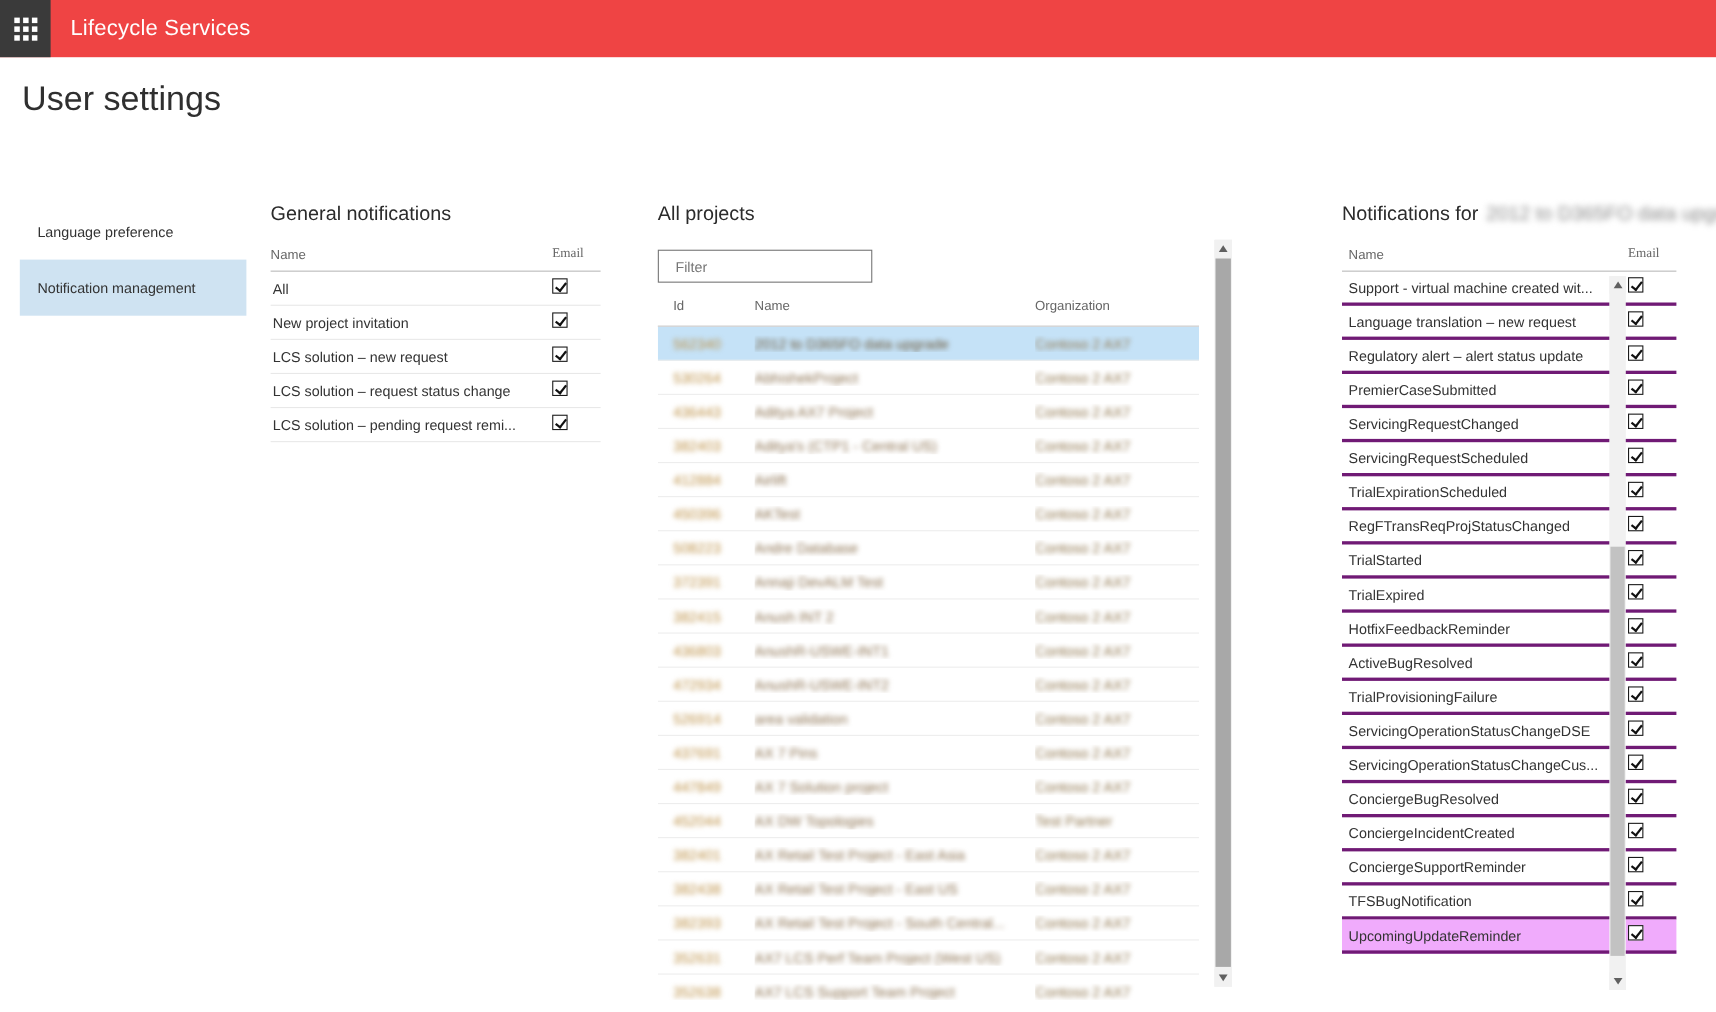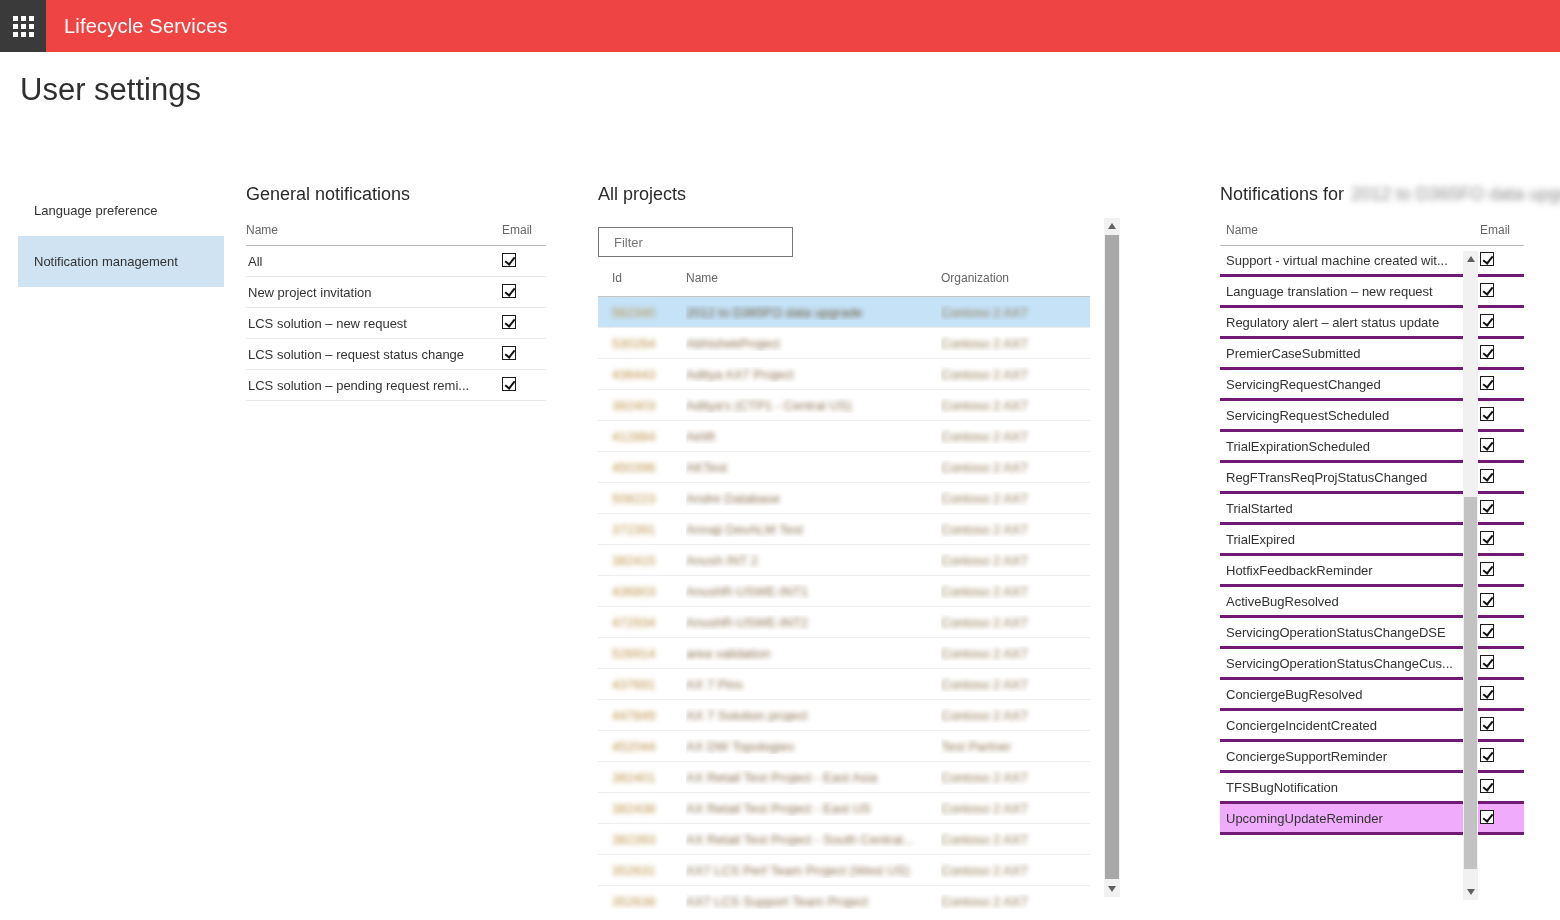--- a/index.html
+++ b/index.html
@@ -20,21 +20,21 @@
   .page-title { position:absolute; top:72px; left:20px; font-size:31px; font-weight:300; color:#2f2f2f; }
 
   
   .sidebar { position:absolute; left:18px; top:185px; width:206px; }
   .side-item { padding:18px 16px; font-size:13px; color:#333; cursor:pointer; }
   .side-item.selected { background:#cfe3f2; }
 
   
   .panel-title { font-size:18px; font-weight:400; color:#2b2b2b; line-height:22px; }
   .tbl-head { display:flex; align-items:flex-end; font-size:12px; color:#666; padding:6px 0 8px; border-bottom:1px solid #b9b9b9; }
-  .col-email { width:44px; }
+  .col-email { width:44px;font-family:Liberation Serif, serif; }
   .grow { flex:1; }
 
   
   .checkbox { width:14px; height:14px; border:1px solid #1b1b1b; background:#fff; position:relative; display:inline-block; cursor:pointer; }
   .checkbox.checked::after { content:""; position:absolute; left:4px; top:1px; width:4px; height:8px;
     border:solid #111; border-width:0 2px 2px 0; transform:rotate(38deg); }
 
   
   .panel-gn { position:absolute; left:246px; top:183px; width:300px; }
   .panel-gn .panel-title { margin-bottom:12px; }
@@ -360,20 +360,24 @@
         <div class="notif-row">
           <span class="name">HotfixFeedbackReminder</span>
           <span class="col-email"><span class="checkbox checked"></span></span>
         </div>
 
         <div class="notif-row">
           <span class="name">ActiveBugResolved</span>
           <span class="col-email"><span class="checkbox checked"></span></span>
         </div>
 
+        <div class="notif-row">
+          <span class="name">TrialProvisioningFailure</span>
+          <span class="col-email"><span class="checkbox checked"></span></span>
+        </div>
 
         <div class="notif-row">
           <span class="name">ServicingOperationStatusChangeDSE</span>
           <span class="col-email"><span class="checkbox checked"></span></span>
         </div>
 
         <div class="notif-row">
           <span class="name">ServicingOperationStatusChangeCus...</span>
           <span class="col-email"><span class="checkbox checked"></span></span>
         </div>

